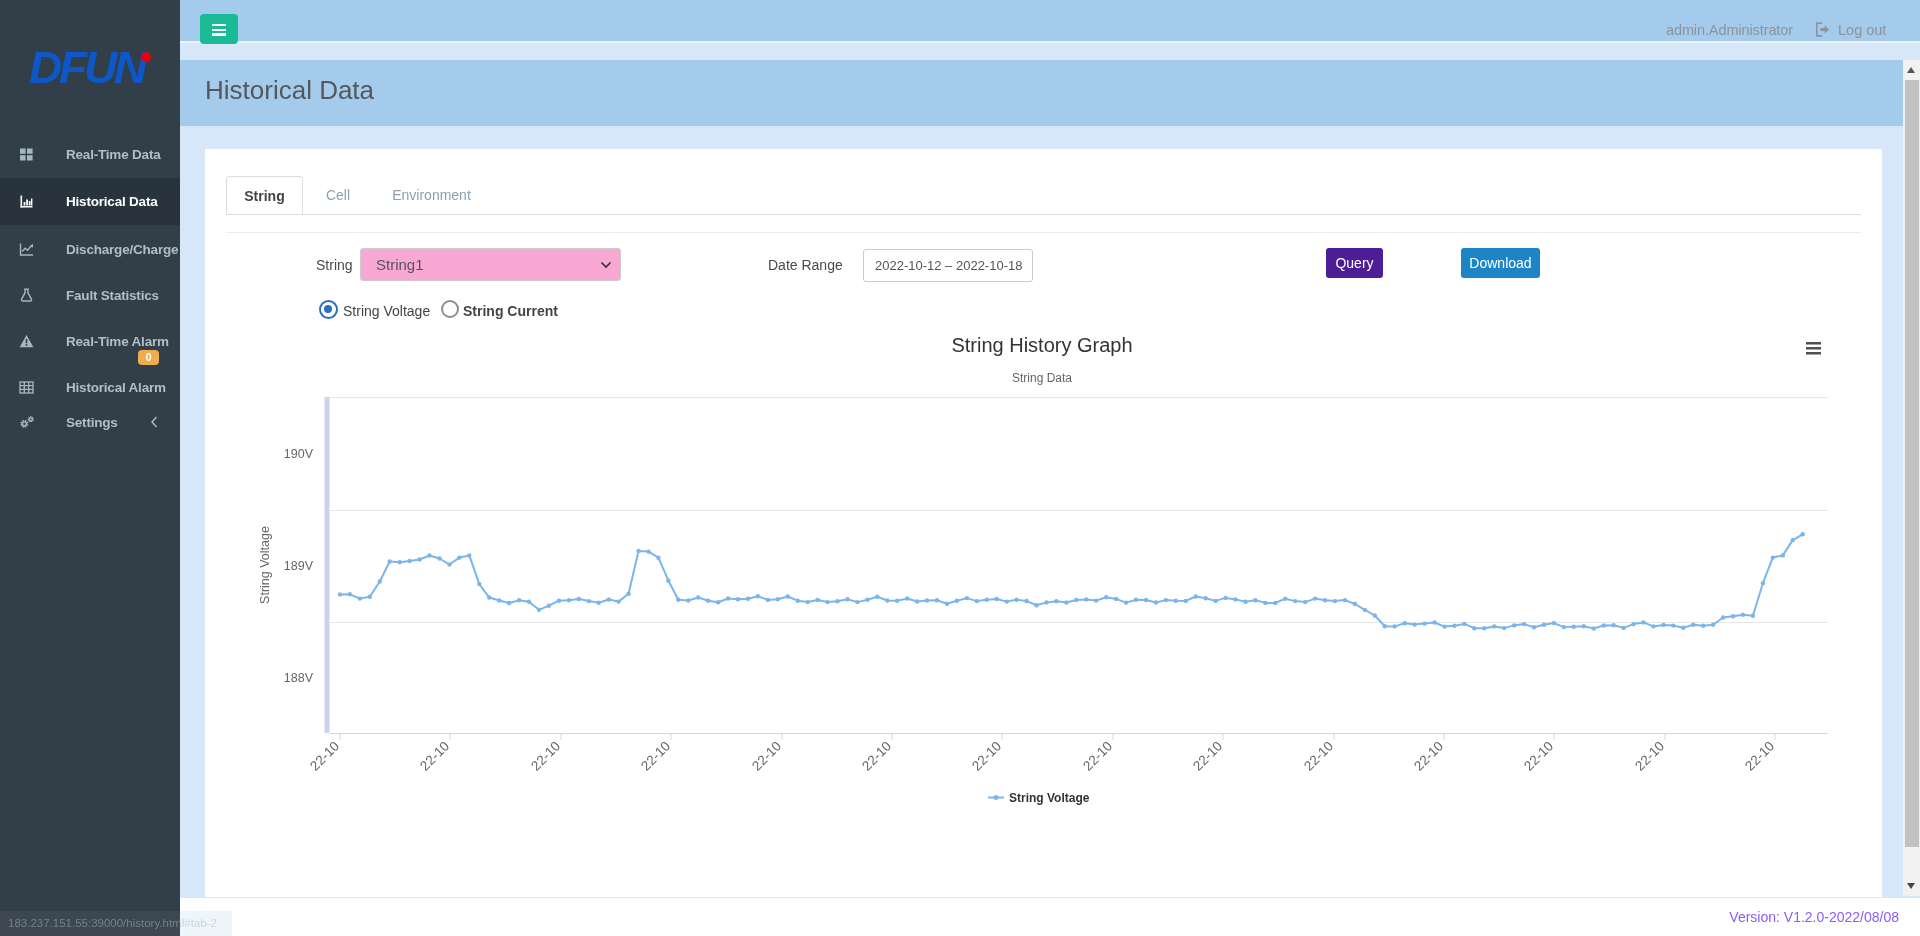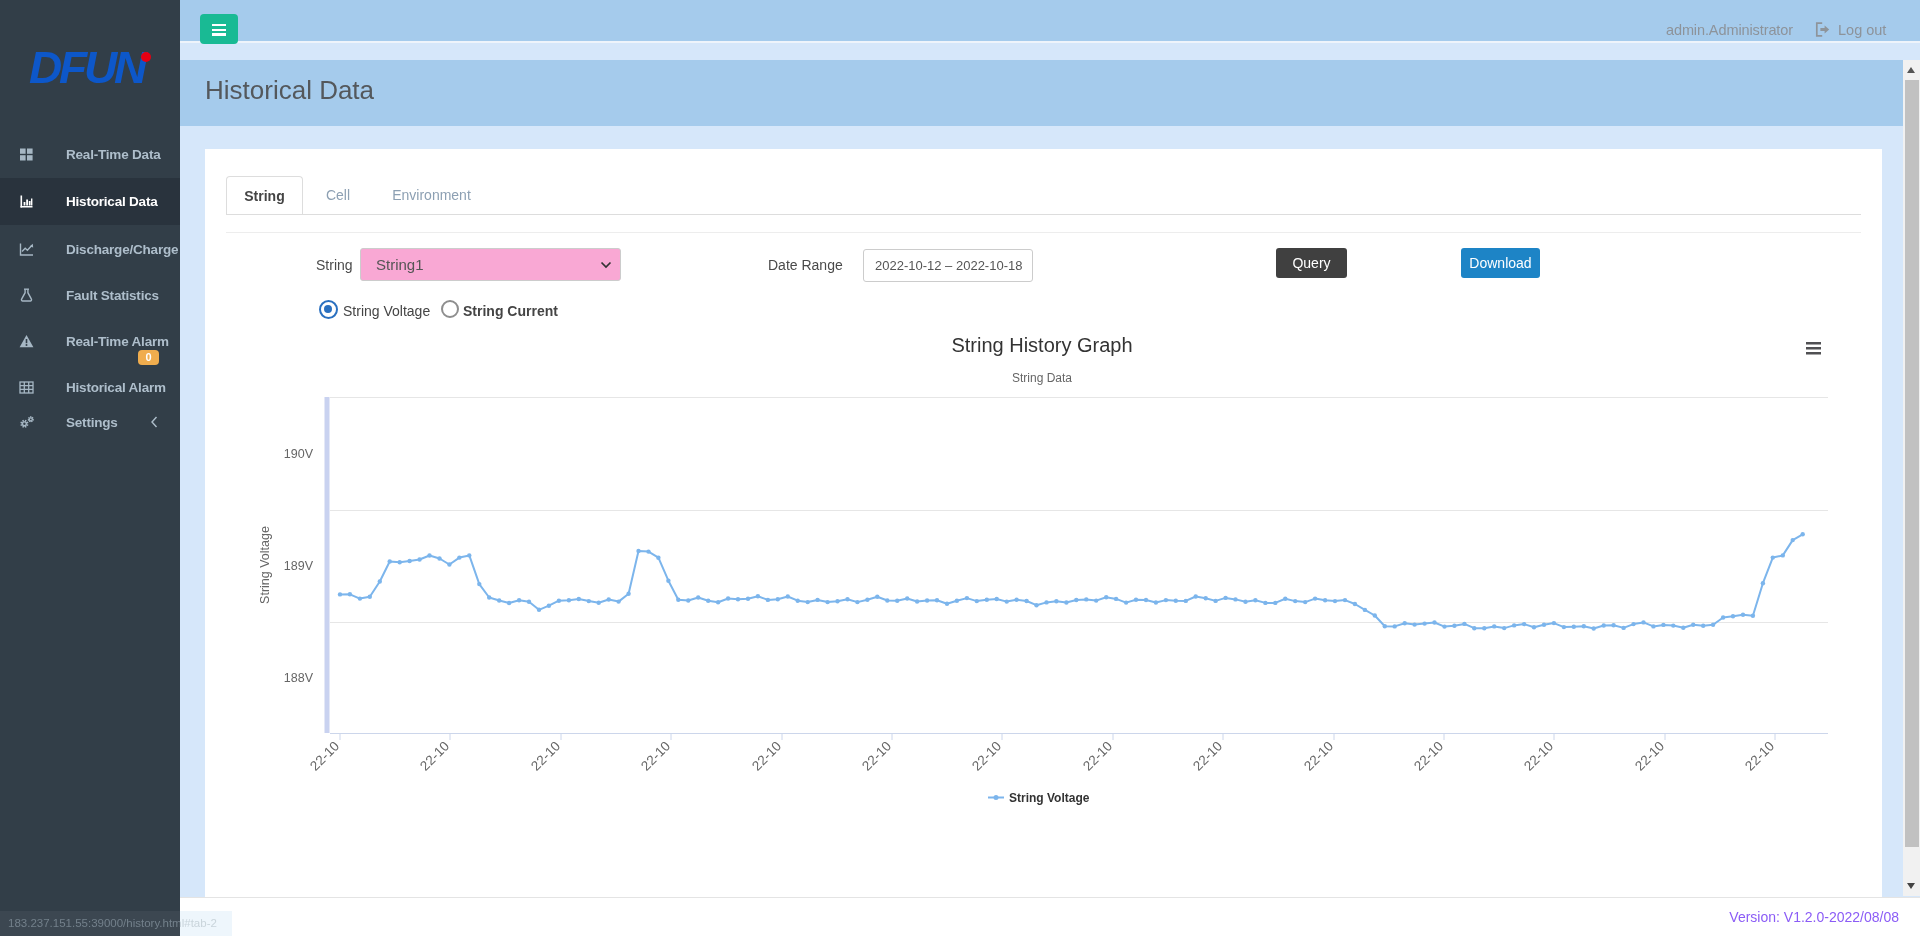--- a/index.html
+++ b/index.html
@@ -24,21 +24,21 @@
 #tab1{left:21px;width:77px;border:1px solid #ddd;border-bottom:none;border-radius:4px 4px 0 0;background:#fff;color:#444;font-weight:bold;z-index:2;}
 #tab2{left:98px;width:70px;color:#8da0b3;}
 #tab3{left:168px;width:117px;color:#8da0b3;}
 #tabline{position:absolute;left:21px;top:65px;width:1635px;height:1px;background:#ddd;}
 #hr2{position:absolute;left:21px;top:83px;width:1635px;height:1px;background:#ededed;}
 .flabel{position:absolute;font-size:14px;color:#4a4a4a;}
 #selbox{position:absolute;left:155px;top:99px;width:261px;height:33px;border:1px solid #ccc;border-radius:3px;background:#f9a8d4;font-size:15px;color:#555;line-height:31px;padding-left:15px;}
 #selbox svg{position:absolute;right:8px;top:12px;}
 #datebox{position:absolute;left:641px;top:100px;width:170px;height:33px;border:1px solid #ccc;border-radius:3px;background:#fff;font-size:13px;color:#555;line-height:31px;padding-left:11px;margin-left:17px;}
 .btn{position:absolute;top:99px;height:30px;border-radius:3px;color:#fff;font-size:14px;text-align:center;line-height:30px;}
-#btnq{left:1071px;width:71px;background:#404040;}
+#btnq{left:1121px;width:57px;background:#4c1d95;}
 #btnd{left:1256px;width:79px;background:#1d84c6;}
 .radio{position:absolute;border-radius:50%;}
 #rad1{left:114px;top:151px;width:19px;height:19px;border:2.5px solid #2a70c0;background:#fff;}
 #rad1 i{position:absolute;left:2.8px;top:2.8px;width:8.5px;height:8.5px;border-radius:50%;background:#2a70c0;display:block;}
 #rad2{left:236px;top:151px;width:18px;height:18px;border:2px solid #8e8e8e;background:#fff;}
 .rlabel{position:absolute;top:154px;font-size:14px;color:#444;}
 #chart{position:absolute;left:0px;top:176px;}
 .yl{font-size:12.5px;fill:#666666;font-family:"Liberation Sans",sans-serif;}
 .xl{font-size:13.5px;fill:#666666;font-family:"Liberation Sans",sans-serif;}
 #footer{position:absolute;left:180px;top:897px;width:1740px;height:39px;background:#fff;border-top:1px solid #e4e4e4;}

